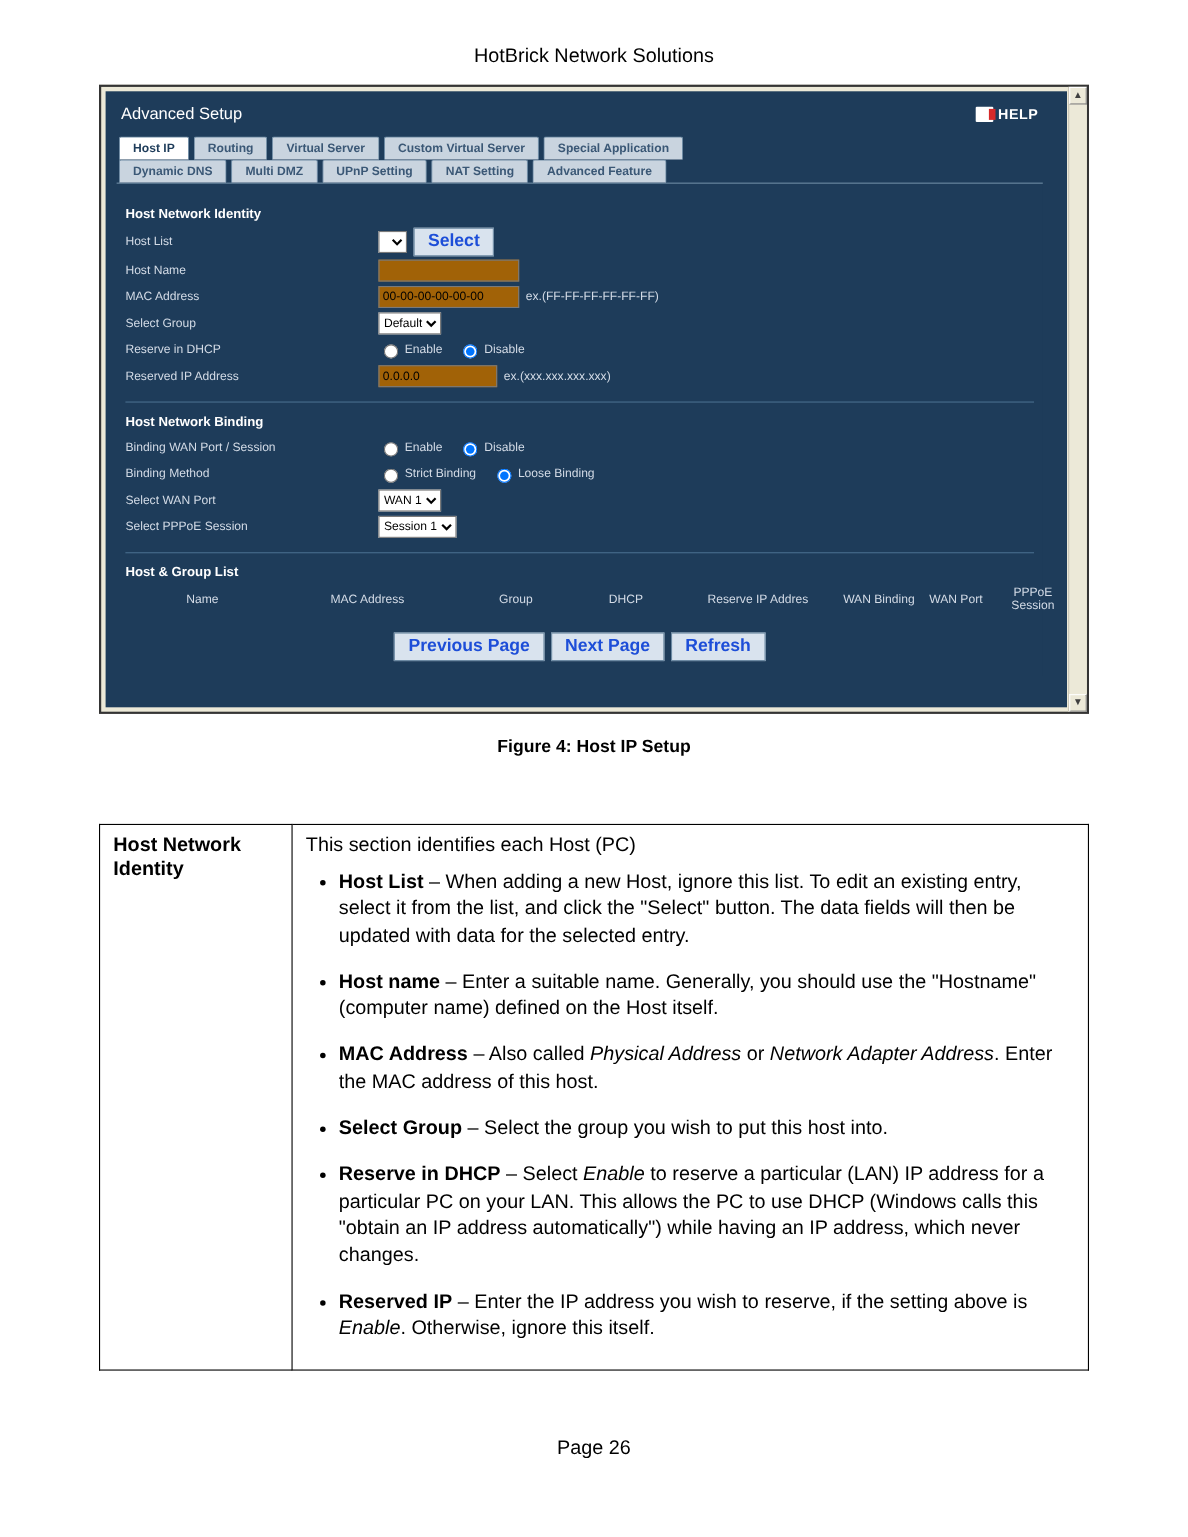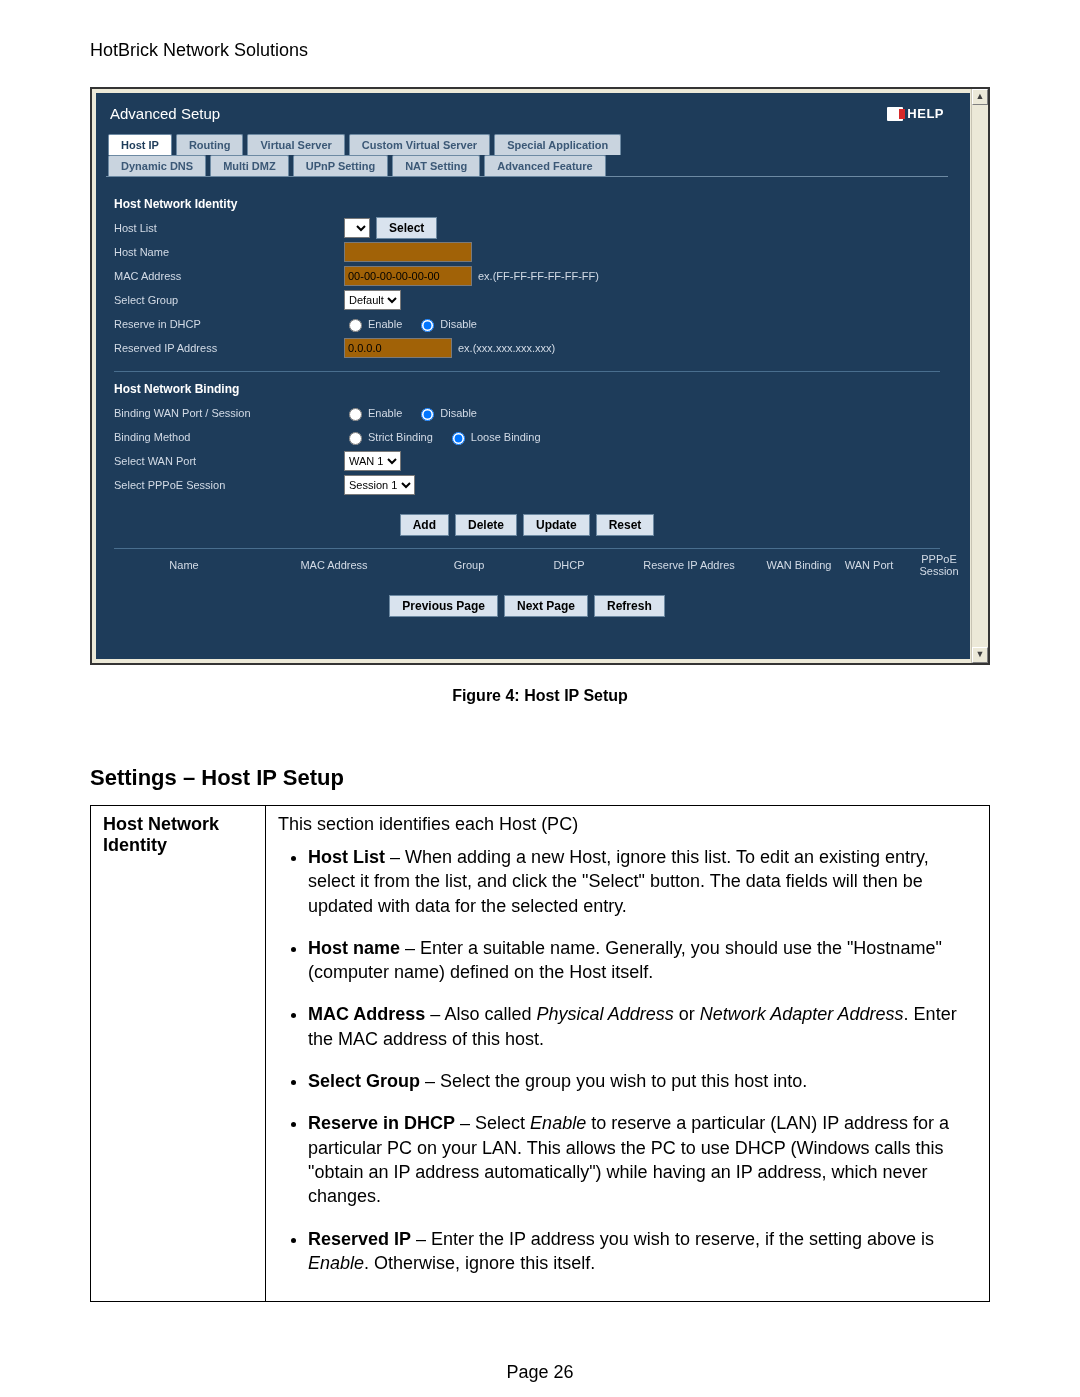--- a/index.html
+++ b/index.html
@@ -7,23 +7,23 @@
     padding: 0;
     background: #fff;
     font-family: Arial, Helvetica, sans-serif;
     color: #000;
     width: 1080px;
   }
   .page {
     padding: 40px 90px 60px 90px;
   }
   .header-right {
-    text-align: left;
+    text-align: center;
     font-size: 18px;
-    margin-bottom: 26px;
+    margin-bottom: 16px;
   }
 
   
   .shot-wrap {
     border: 2px solid #343434;
     background: #ece9d8; 
     position: relative;
     padding: 4px 18px 4px 4px; 
   }
   .scrollbar {
@@ -160,23 +160,23 @@
   }
   select.fld {
     background: #fff;
     border: 1px solid #7a7a7a;
     height: 20px;
     font-size: 11px;
     font-family: Verdana, Geneva, sans-serif;
   }
   .btn {
     background: #d9e3ee;
-    color: #000000;
-    font-weight: bold;
-    font-size: 12px;
+    color: #1d4ed8;
+    font-weight: bold;
+    font-size: 16px;
     padding: 3px 12px;
     border: 1px solid #6d8aa3;
     cursor: pointer;
     font-family: Verdana, Geneva, sans-serif;
   }
   .btn-row {
     display: flex;
     gap: 6px;
     justify-content: center;
     margin: 18px 0 10px 0;
@@ -395,29 +395,24 @@
 
         <div class="row">
           <div class="lbl">Select PPPoE Session</div>
           <div class="val">
             <select class="fld">
               <option>Session 1</option>
             </select>
           </div>
         </div>
 
-        <div class="btn-row">
-          <button class="btn">Add</button>
-          <button class="btn">Delete</button>
-          <button class="btn">Update</button>
-          <button class="btn">Reset</button>
-        </div>
 
         <div class="divider"></div>
 
+        <div class="sect-title">Host &amp; Group List</div>
         <div class="list-head">
           <div>Name</div>
           <div>MAC Address</div>
           <div>Group</div>
           <div>DHCP</div>
           <div>Reserve IP Addres</div>
           <div>WAN Binding</div>
           <div>WAN Port</div>
           <div>PPPoE Session</div>
         </div>
@@ -426,21 +421,20 @@
           <button class="btn">Previous Page</button>
           <button class="btn">Next Page</button>
           <button class="btn">Refresh</button>
         </div>
       </div>
     </div>
   </div>
 
   <div class="fig-caption">Figure 4: Host IP Setup</div>
 
-  <div class="doc-heading">Settings – Host IP Setup</div>
 
   <table class="settings">
     <tbody>
         <tr>
       <th>Host Network Identity</th>
       <td>
         <div>This section identifies each Host (PC)</div>
         <ul>
           <li>
             <span class="b">Host List</span><span> – When adding a new Host, ignore this list. To edit an existing entry, select it from the list, and click the "Select" button. The data fields will then be updated with data for the selected entry.</span>

